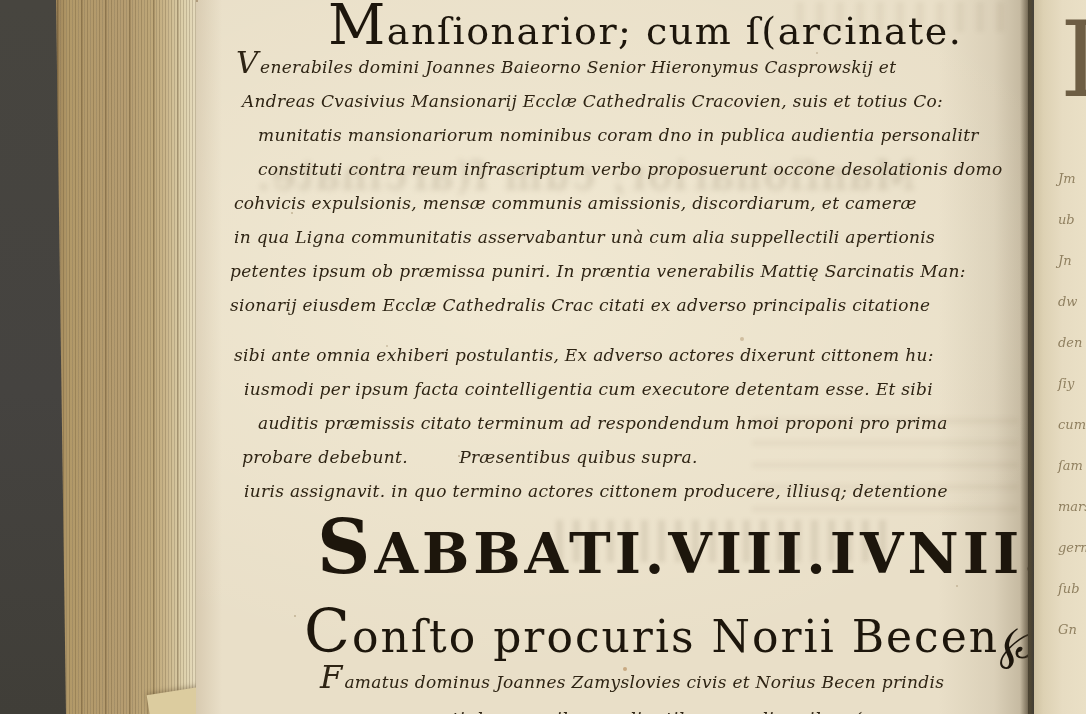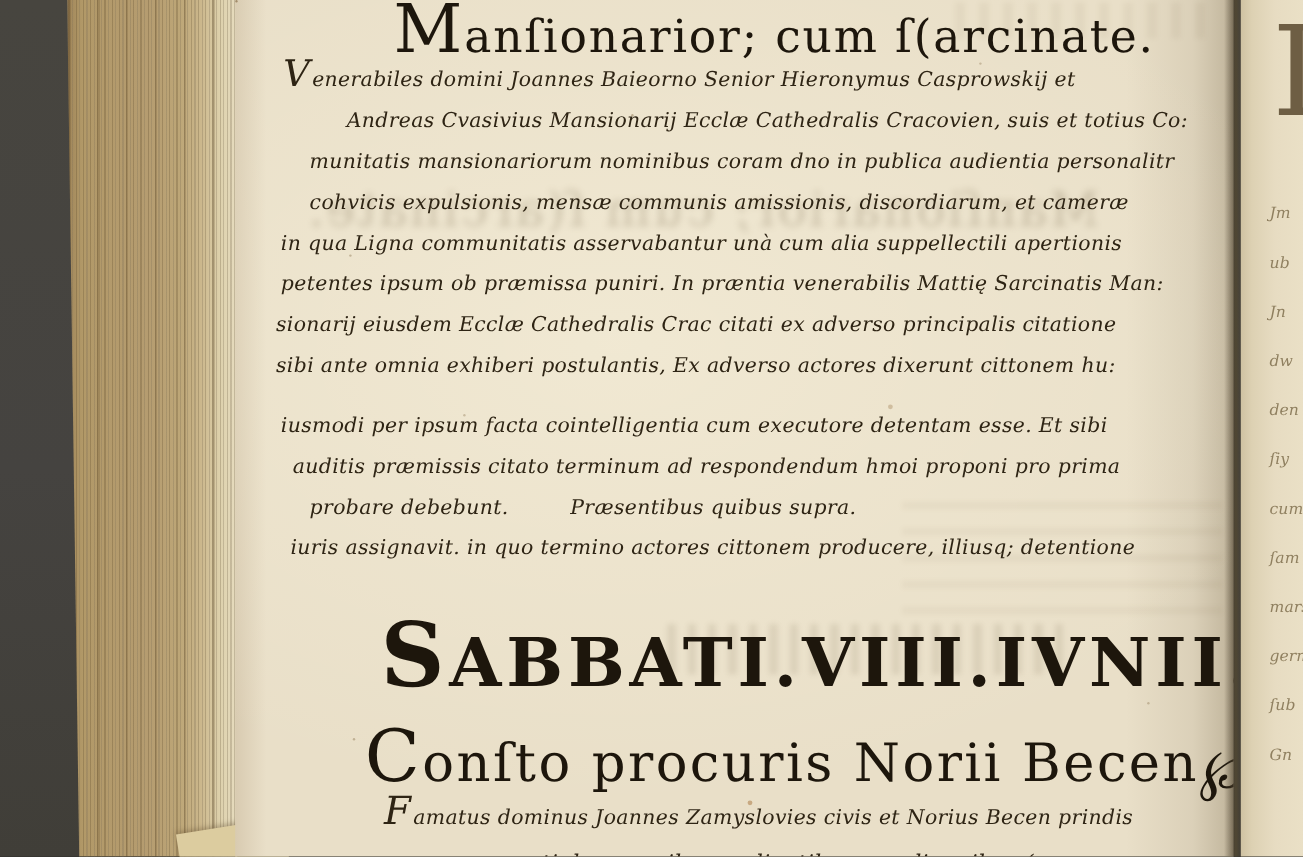--- a/index.html
+++ b/index.html
@@ -74,21 +74,21 @@
   }
   .title::first-letter{font-size:56px;}
 
   .body-text{position:absolute;left:34px;top:50px;width:760px;}
   .body-line{
     display:block;white-space:pre;font-style:italic;
     font-size:17px;letter-spacing:.3px;line-height:34px;color:var(--ink);
   }
   .body-line:nth-child(1){padding-left:6px;}
   .body-line:nth-child(1)::first-letter{font-size:1.8em;line-height:0;letter-spacing:2px;}
-  .body-line:nth-child(2){padding-left:12px;text-align:right;}
+  .body-line:nth-child(2){padding-left:12px;}
   .body-line:nth-child(3){padding-left:28px;}
   .body-line:nth-child(4){padding-left:28px;}
   .body-line:nth-child(5){padding-left:4px;}
   .body-line:nth-child(6){padding-left:4px;}
   .body-line:nth-child(9){padding-left:4px;margin-top:16px;}
   .body-line:nth-child(10){padding-left:14px;}
   .body-line:nth-child(11){padding-left:28px;}
   .body-line:nth-child(12){padding-left:12px;}
   .body-line:nth-child(13){padding-left:14px;}
 
@@ -149,20 +149,21 @@
     <div class="ghost-band g1"></div>
     <div class="ghost-band g2"></div>
     <div class="ghost-band g3"></div>
 
     <div class="title">Manſionarior; cum ſ(arcinate.</div>
 
     <div class="body-text">
       <span class="body-line">Venerabiles domini Joannes Baieorno Senior Hieronymus Casprowskij et</span>
       <span class="body-line">Andreas Cvasivius Mansionarij Ecclæ Cathedralis Cracovien, suis et totius Co:</span>
       <span class="body-line">munitatis mansionariorum nominibus coram dno in publica audientia personalitr</span>
+      <span class="body-line">constituti contra reum infrascriptum verbo proposuerunt occone desolationis domo</span>
       <span class="body-line">cohvicis expulsionis, mensæ communis amissionis, discordiarum, et cameræ</span>
       <span class="body-line">in qua Ligna communitatis asservabantur unà cum alia suppellectili apertionis</span>
       <span class="body-line">petentes ipsum ob præmissa puniri. In præntia venerabilis Mattię Sarcinatis Man:</span>
       <span class="body-line">sionarij eiusdem Ecclæ Cathedralis Crac citati ex adverso principalis citatione</span>
       <span class="body-line">sibi ante omnia exhiberi postulantis, Ex adverso actores dixerunt cittonem hu:</span>
       <span class="body-line">iusmodi per ipsum facta cointelligentia cum executore detentam esse. Et sibi</span>
       <span class="body-line">auditis præmissis citato terminum ad respondendum hmoi proponi pro prima</span>
       <span class="body-line">probare debebunt.         Præsentibus quibus supra.</span>
       <span class="body-line">iuris assignavit. in quo termino actores cittonem producere, illiusq; detentione</span>
     </div>

